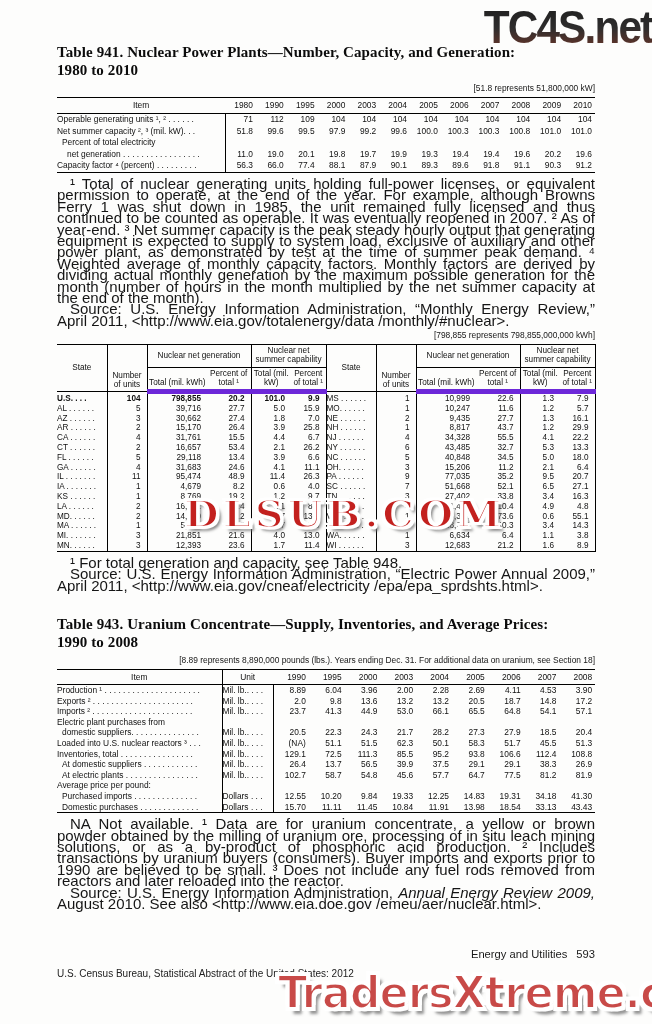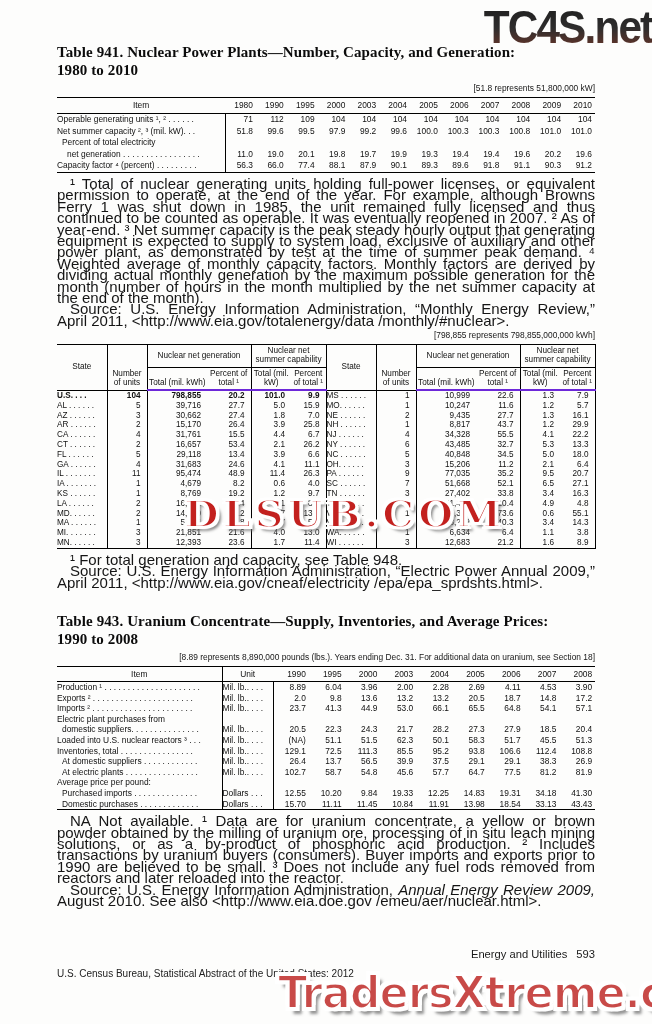--- a/index.html
+++ b/index.html
@@ -27,21 +27,21 @@
   #t943 th.item-h,#t943 th.unit-h{text-align:center;padding-right:0;}
   tr.spacer td{line-height:5.5px;font-size:4px;}
   .ind1{padding-left:5px;}
   .ind2{padding-left:10px;}
   
   #t942 td{line-height:9.8px;font-size:8.2px;}
   #t942 th{font-size:8.2px;line-height:9.2px;text-align:center;white-space:normal;
            vertical-align:bottom;padding:1px 1px 2px 1px;}
   #t942 th.grp{border-bottom:.9px solid #000;vertical-align:middle;}
   #t942 th.state-h{vertical-align:middle;}
-  #t942 thead tr.sub th{border-bottom:2px solid #6d28d9;}
+  #t942 thead tr.sub th{border-bottom:5px solid #6d28d9;}
   #t942 .num{padding-right:6px;}
   .us-row td.lh{font-weight:bold;}
   .redge{border-right:.9px solid #000;}
   
   .fn{margin-top:5px;}
   .fn p{margin:0;font-size:15px;line-height:11.4px;text-align:justify;text-indent:13px;color:#151515;}
   .fn p .it{font-style:italic;}
   
   .footer-right{position:absolute;right:57px;top:948px;font-size:11.2px;color:#1a1a1a;}
   .footer-right .pg{margin-left:9px;}

